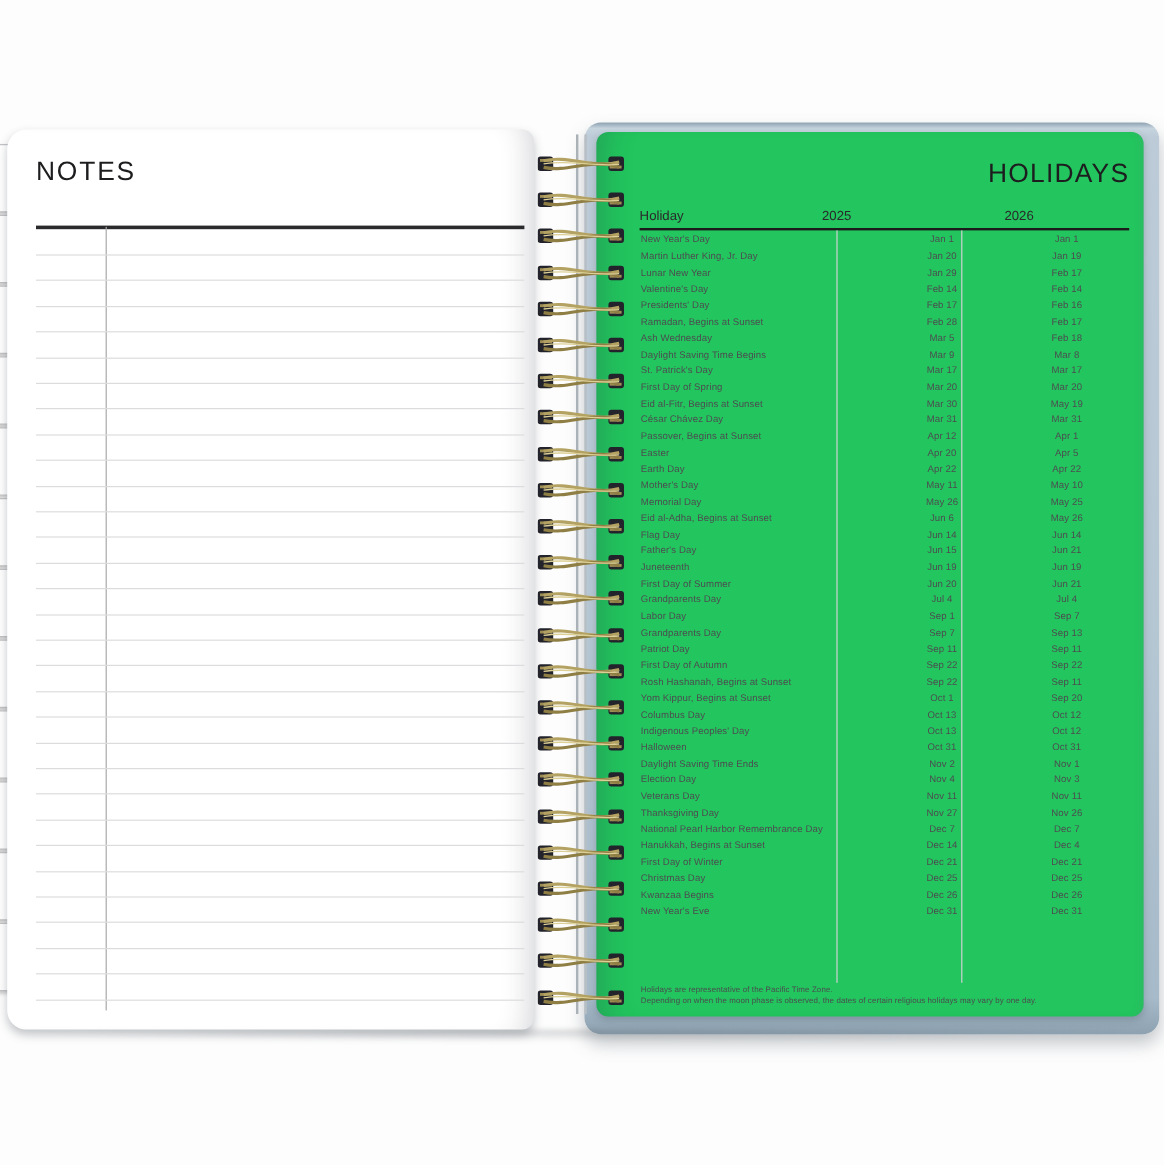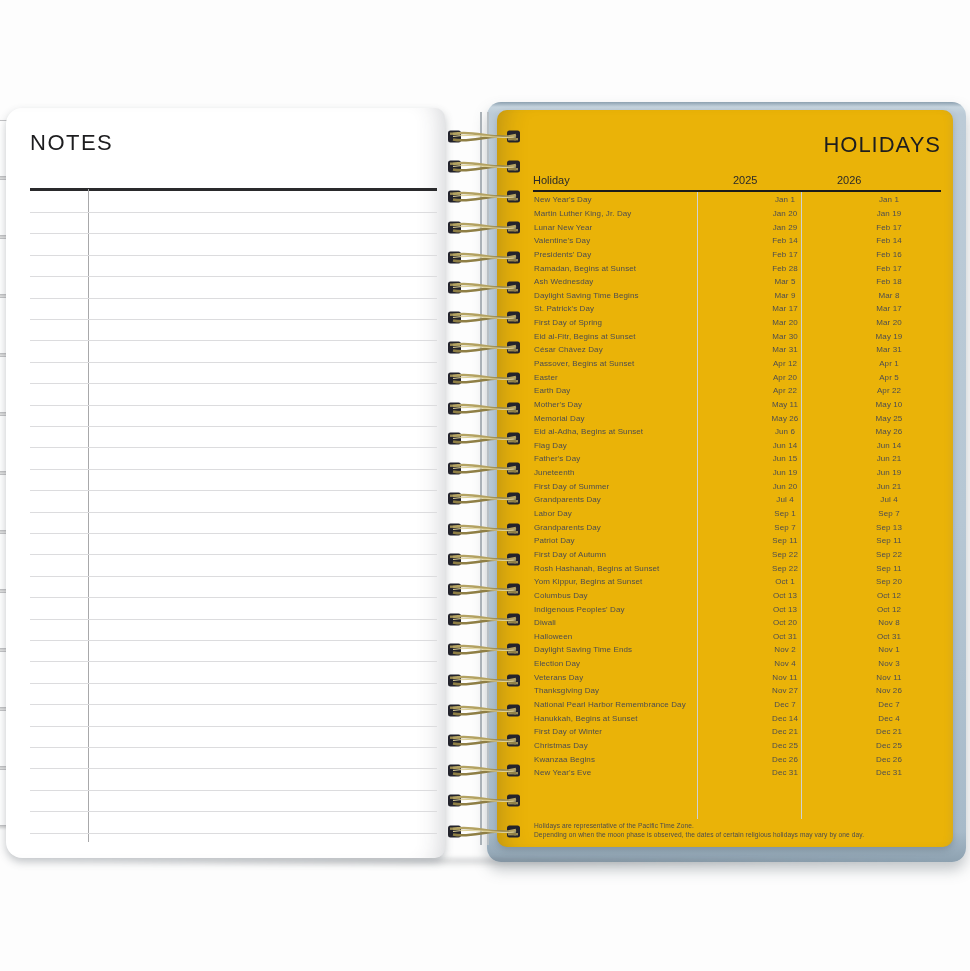--- a/index.html
+++ b/index.html
@@ -3,25 +3,25 @@
 <meta charset="utf-8">
 <style>
   html,body{margin:0;padding:0;width:970px;height:971px;background:#fdfdfd;overflow:hidden;
     font-family:"Liberation Sans", sans-serif;-webkit-font-smoothing:antialiased;}
   .abs{position:absolute;}
   
   #cover{left:487px;top:102px;width:479px;height:760px;border-radius:14px;
     background:linear-gradient(180deg,#8da1b0 0,#c6d4de 5px,#bccbd7 12px,#b6c7d4 55%,#a7bac9 96%,#8da1b0 100%);
     box-shadow:0 8px 14px rgba(90,100,110,.35);}
   
-  #right-page{left:497px;top:110px;width:456px;height:737px;background:#eab308;border-radius:10px;
+  #right-page{left:497px;top:110px;width:456px;height:737px;background:#22c55e;border-radius:10px;
     box-shadow:inset 26px 0 26px -22px rgba(40,45,60,.25), inset -6px 0 8px -6px rgba(120,130,140,.25), 0 3px 6px rgba(60,70,80,.25);}
   #holidays-title{right:12px;top:22px;font-size:22px;letter-spacing:1px;color:#1d1d1f;font-weight:500;}
   #table-header{left:36px;top:61px;width:408px;height:18px;display:flex;align-items:center;
-    font-size:11px;color:#2a2a2a;font-weight:500;}
+    font-size:11px;color:#2a2a2a;font-weight:500;gap:48px;}
   #table-header .hname{flex:1;}
   #table-header .hc{width:104px;text-align:left;}
   #header-rule{left:36px;top:80px;width:408px;height:2px;background:#1b1b1b;}
   #rows{left:36px;top:83px;width:408px;}
   .hrow{display:flex;align-items:center;height:13.65px;font-size:8px;color:#4d4d50;letter-spacing:.1px;justify-content:center;}
   .hrow .name{flex:1;padding-left:1px;white-space:nowrap;}
   .hrow .d{width:104px;text-align:center;white-space:nowrap;}
   .vdiv{top:82px;width:1px;height:627px;background:#cfd2d4;}
   .footnote{left:37px;width:410px;font-size:6.6px;line-height:8.6px;color:#4b4b4e;letter-spacing:.1px;}
   
@@ -507,25 +507,20 @@
         <span class="name">Columbus Day</span>
         <span class="d">Oct 13</span>
         <span class="d">Oct 12</span>
       </div>
       <div class="hrow">
         <span class="name">Indigenous Peoples' Day</span>
         <span class="d">Oct 13</span>
         <span class="d">Oct 12</span>
       </div>
       <div class="hrow">
-        <span class="name">Diwali</span>
-        <span class="d">Oct 20</span>
-        <span class="d">Nov 8</span>
-      </div>
-      <div class="hrow">
         <span class="name">Halloween</span>
         <span class="d">Oct 31</span>
         <span class="d">Oct 31</span>
       </div>
       <div class="hrow">
         <span class="name">Daylight Saving Time Ends</span>
         <span class="d">Nov 2</span>
         <span class="d">Nov 1</span>
       </div>
       <div class="hrow">

